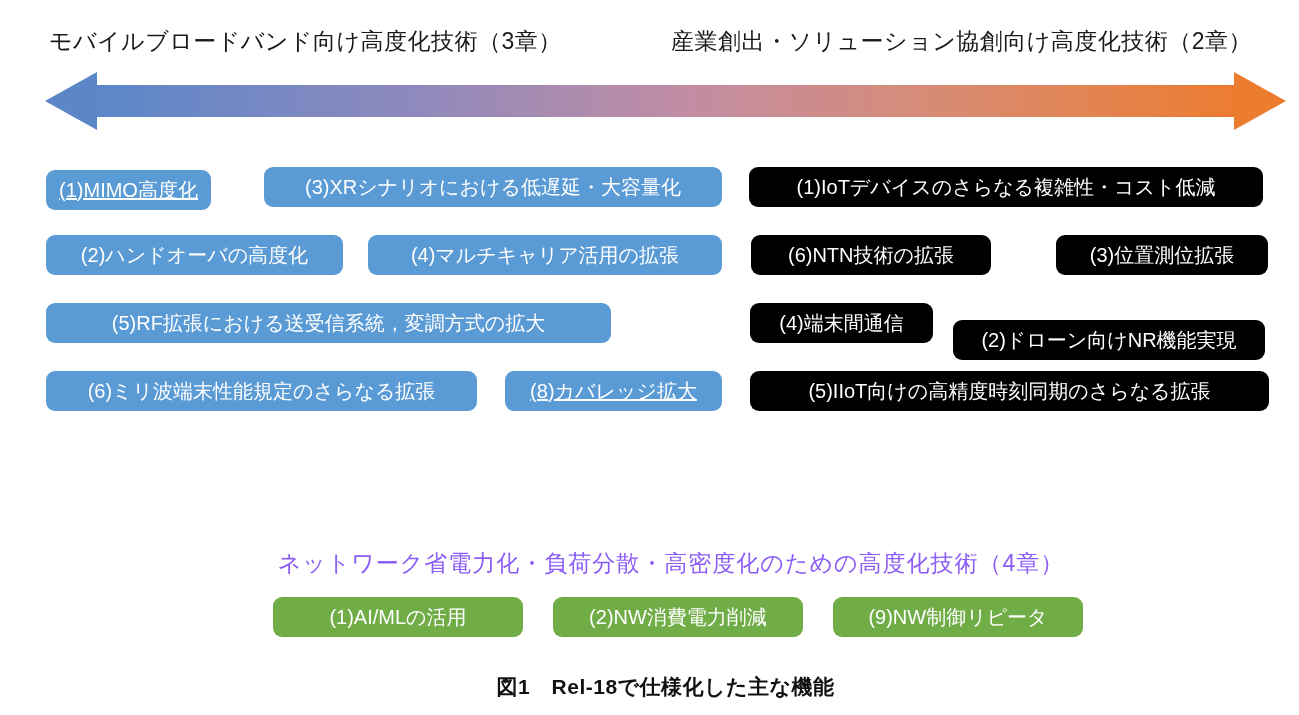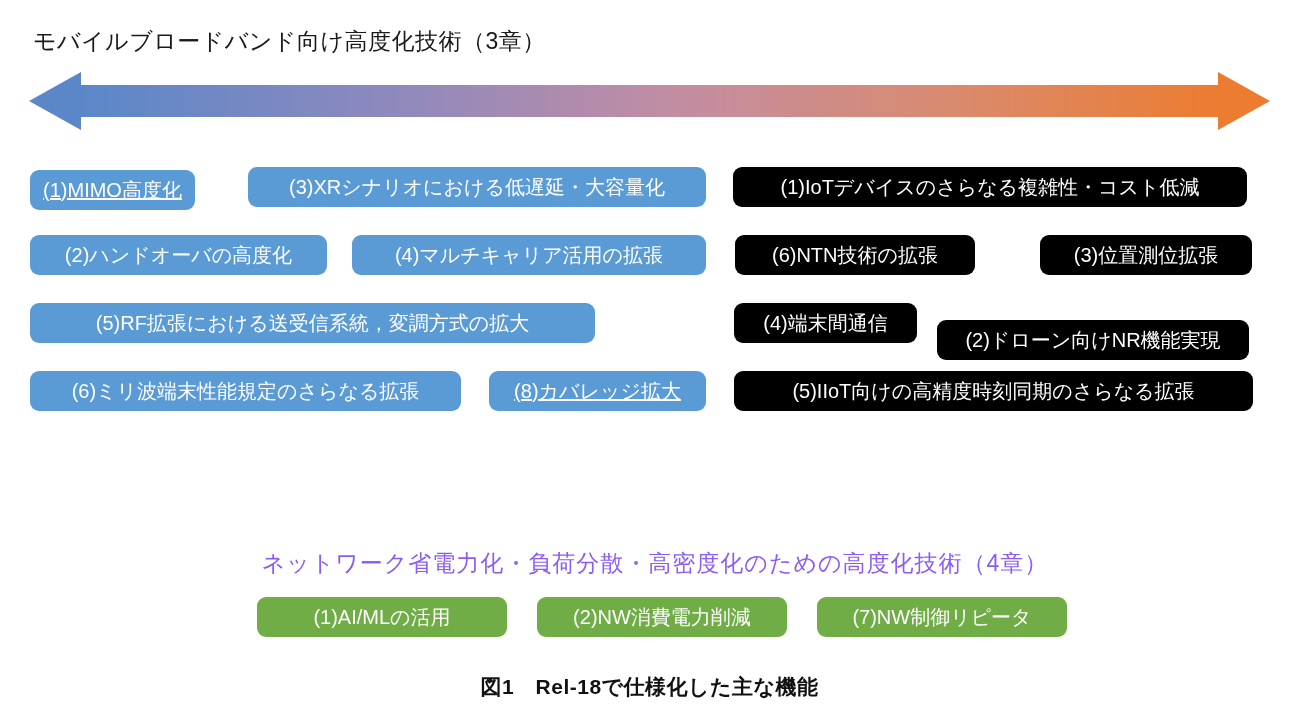--- a/index.html
+++ b/index.html
@@ -1,21 +1,21 @@
 <!DOCTYPE html>
 <html><head>
 <meta charset="utf-8">
 <style>
   html,body{margin:0;padding:0;}
   body{
     width:1299px;height:715px;background:#ffffff;position:relative;
     font-family:"Liberation Sans","DejaVu Sans",sans-serif;
     overflow:hidden;
   }
-  .fig{position:absolute;inset:0;}
+  .fig{position:absolute;inset:0;margin-left:16px;}
   .sec-title{
     position:absolute;top:26px;font-size:23px;color:#1a1a1a;
     letter-spacing:0.5px;white-space:nowrap;
   }
   .sec-title.left{left:33px;}
   .sec-title.right{left:655px;}
   
   .arrow-shaft{
     position:absolute;left:81px;top:85px;width:1137px;height:32px;
     background:linear-gradient(90deg,#5b87c9 0%,#8f89bd 28%,#c28da3 52%,#d98b70 76%,#ec7c30 100%);
@@ -68,20 +68,21 @@
     position:absolute;left:0;top:673px;width:1299px;text-align:center;
     font-size:21px;font-weight:bold;color:#111111;letter-spacing:0.5px;
   }
 </style>
 </head>
 <body>
 
 <div class="fig">
 
   <div class="sec-title left">モバイルブロードバンド向け高度化技術（3章）</div>
+  <div class="sec-title right">産業創出・ソリューション協創向け高度化技術（2章）</div>
 
   <div class="arrow-head-left"></div>
   <div class="arrow-shaft"></div>
   <div class="arrow-head-right"></div>
 
   <div class="box blue mbb1">(1)MIMO高度化</div>
   <div class="box blue mbb2">(3)XRシナリオにおける低遅延・大容量化</div>
   <div class="box blue mbb3">(2)ハンドオーバの高度化</div>
   <div class="box blue mbb4">(4)マルチキャリア活用の拡張</div>
   <div class="box blue mbb5">(5)RF拡張における送受信系統，変調方式の拡大</div>
@@ -91,16 +92,16 @@
   <div class="box orange ind1">(1)IoTデバイスのさらなる複雑性・コスト低減</div>
   <div class="box orange ind2">(6)NTN技術の拡張</div>
   <div class="box orange ind3">(3)位置測位拡張</div>
   <div class="box orange ind4">(4)端末間通信</div>
   <div class="box orange ind5">(2)ドローン向けNR機能実現</div>
   <div class="box orange ind6">(5)IIoT向けの高精度時刻同期のさらなる拡張</div>
 
   <div class="net-title">ネットワーク省電力化・負荷分散・高密度化のための高度化技術（4章）</div>
   <div class="box green net1">(1)AI/MLの活用</div>
   <div class="box green net2">(2)NW消費電力削減</div>
-  <div class="box green net3">(7)NW制御リピータ</div>
+  <div class="box green net3">(9)NW制御リピータ</div>
 
   <div class="caption">図1　Rel-18で仕様化した主な機能</div>
 </div>
 
 </body></html>

